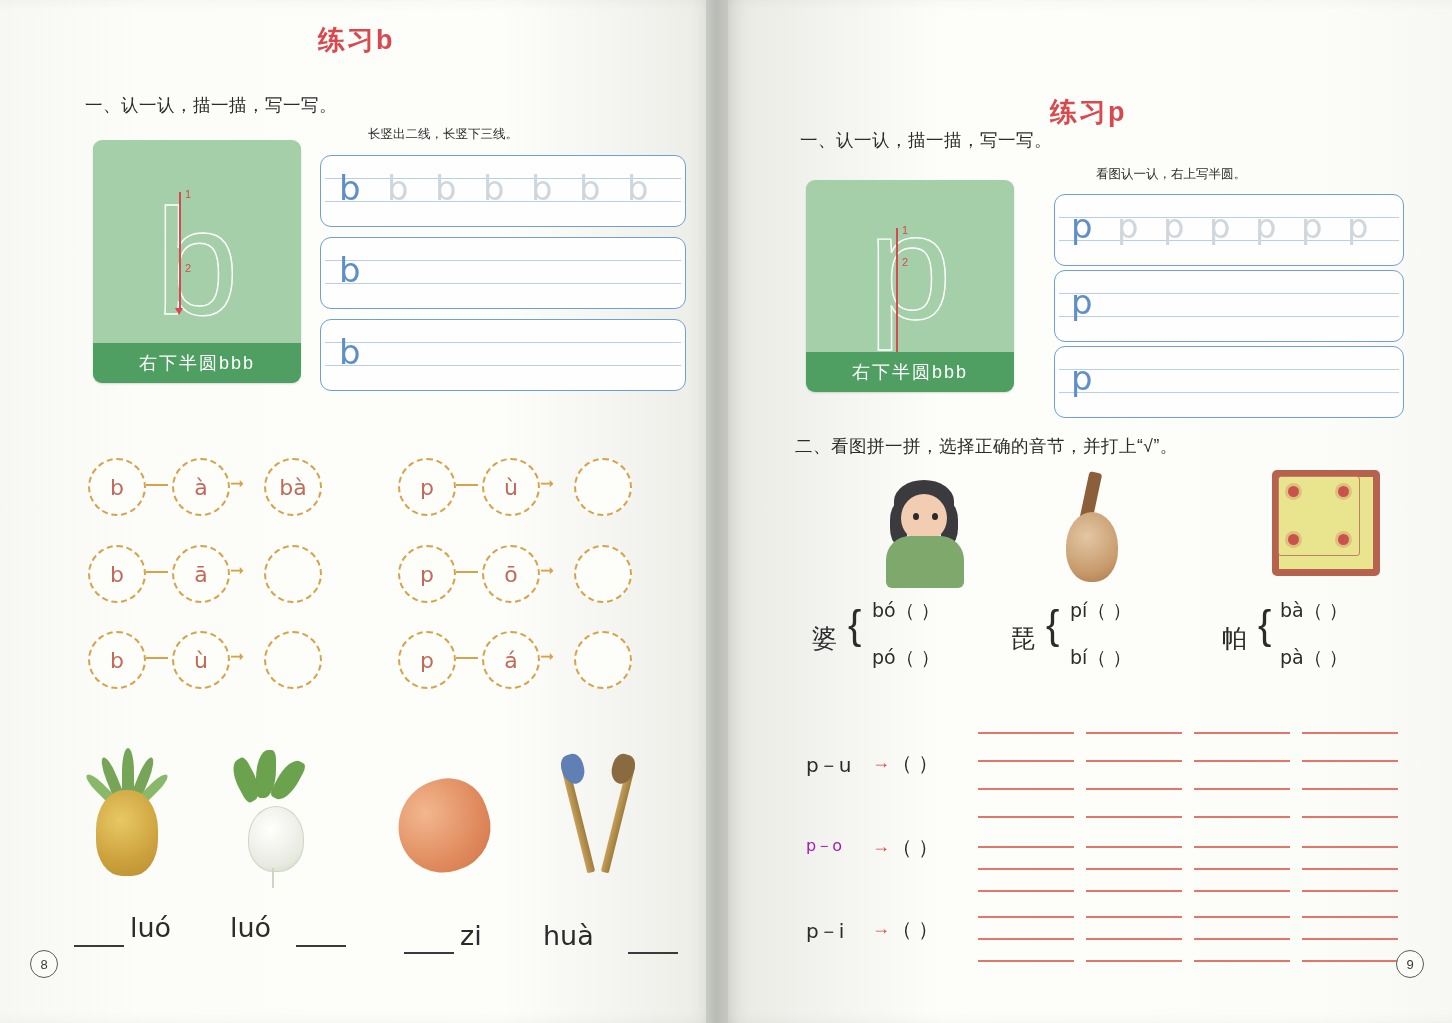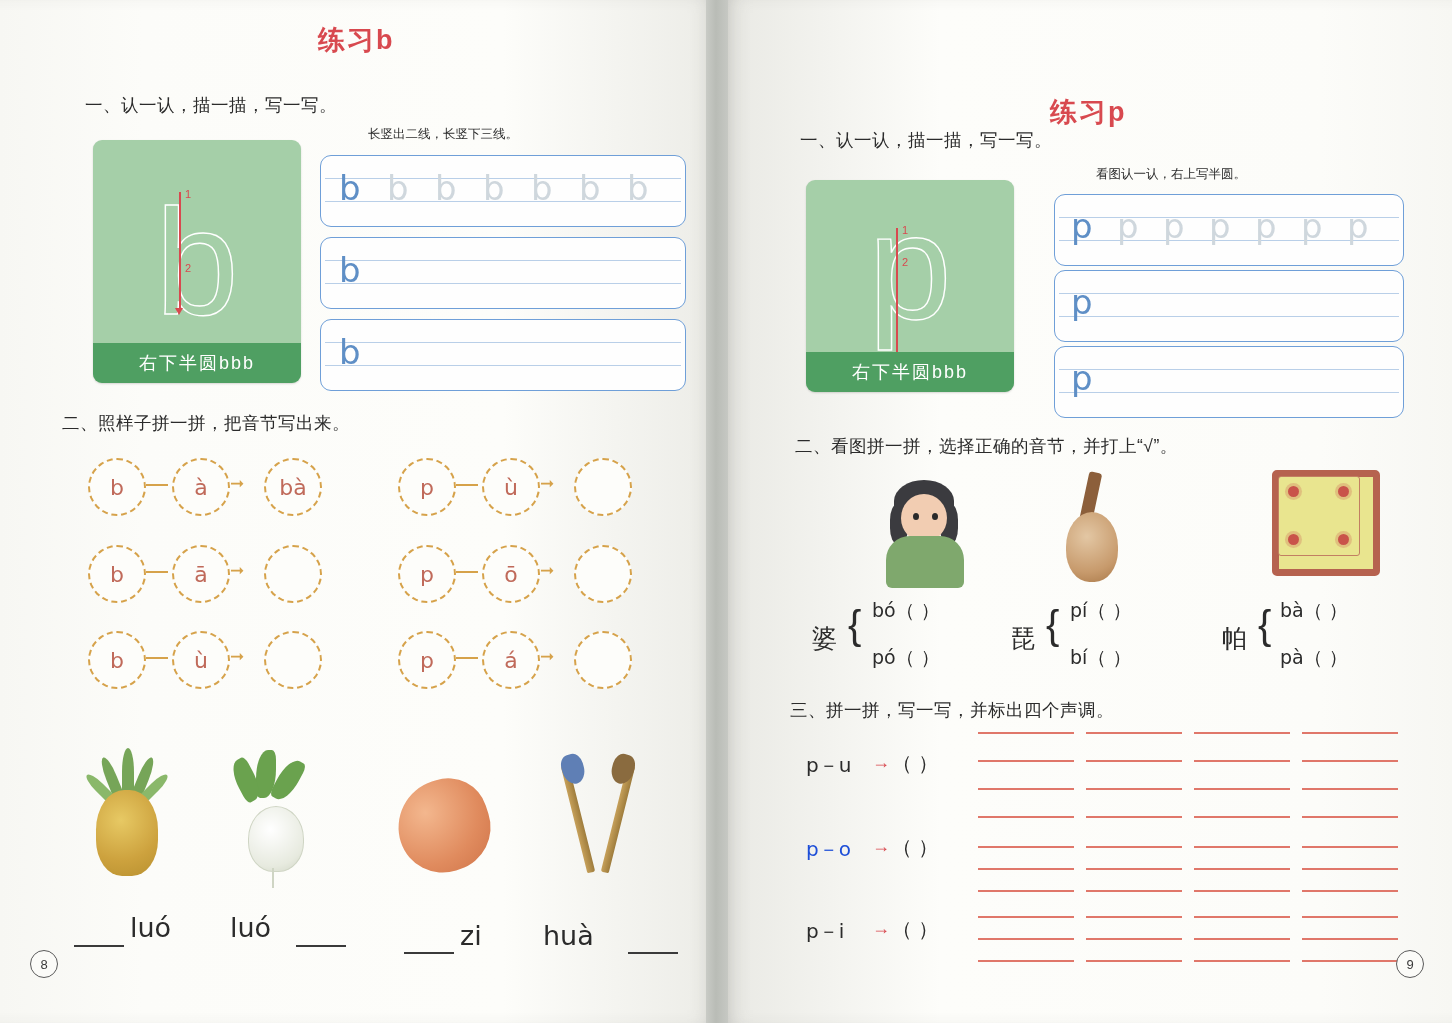--- a/index.html
+++ b/index.html
@@ -209,21 +209,20 @@
       <div class="mid" style="top:45px;"></div>
     <div class="lt" style="left:18px;top:15px;">b</div>
   </div>
 
   <div class="fourline" style="left:320px;top:319px;width:364px;height:70px;">
     <div class="mid" style="top:22px;"></div>
       <div class="mid" style="top:45px;"></div>
     <div class="lt" style="left:18px;top:15px;">b</div>
   </div>
 
-  <div class="q" style="position:absolute;left:62px;top:411px;">二、照样子拼一拼，把音节写出来。</div>
 
   <div class="gear" style="left:88px;top:458px;">b</div>
   <div class="dash" style="left:146px;top:484px;"></div>
   <div class="gear" style="left:172px;top:458px;">à</div>
   <div class="arrow-r" style="left:230px;top:473px;">➞</div>
   <div class="gear" style="left:264px;top:458px;">bà</div>
 
   <div class="gear" style="left:398px;top:458px;">p</div>
   <div class="dash" style="left:456px;top:484px;"></div>
   <div class="gear" style="left:482px;top:458px;">ù</div>
@@ -370,27 +369,26 @@
   <div class="hanzi" style="position:absolute;left:1010px;top:622px;">琵</div>
   <div class="brace" style="position:absolute;left:1046px;top:605px;">{</div>
   <div class="choice" style="position:absolute;left:1070px;top:598px;">pí（   ）</div>
   <div class="choice" style="position:absolute;left:1070px;top:645px;">bí（   ）</div>
 
   <div class="hanzi" style="position:absolute;left:1222px;top:622px;">帕</div>
   <div class="brace" style="position:absolute;left:1258px;top:605px;">{</div>
   <div class="choice" style="position:absolute;left:1280px;top:598px;">bà（   ）</div>
   <div class="choice" style="position:absolute;left:1280px;top:645px;">pà（   ）</div>
 
-  <div class="q" style="position:absolute;left:790px;top:698px;">三、拼一拼，写一写，并标出四个声调。</div>
 
   <div style="position:absolute;left:806px;top:752px;font-size:20px;color:#2b2b2b;font-family:'DejaVu Sans',sans-serif;">p－u</div>
   <div style="position:absolute;left:872px;top:752px;font-size:18px;color:#d8494f;">→</div>
   <div style="position:absolute;left:892px;top:750px;font-size:20px;color:#2b2b2b;font-family:'DejaVu Sans',sans-serif;">（        ）</div>
 
-  <div style="position:absolute;left:806px;top:836px;font-size:20px;color:#1d4ed8;font-family:'DejaVu Sans',sans-serif;">p－o</div>
+  <div style="position:absolute;left:806px;top:836px;font-size:16px;color:#a21caf;font-family:'DejaVu Sans',sans-serif;">p－o</div>
   <div style="position:absolute;left:872px;top:836px;font-size:18px;color:#d8494f;">→</div>
   <div style="position:absolute;left:892px;top:834px;font-size:20px;color:#2b2b2b;font-family:'DejaVu Sans',sans-serif;">（        ）</div>
 
   <div style="position:absolute;left:806px;top:918px;font-size:20px;color:#2b2b2b;font-family:'DejaVu Sans',sans-serif;">p－i</div>
   <div style="position:absolute;left:872px;top:918px;font-size:18px;color:#d8494f;">→</div>
   <div style="position:absolute;left:892px;top:916px;font-size:20px;color:#2b2b2b;font-family:'DejaVu Sans',sans-serif;">（        ）</div>
 
   <div class="redgrid">
 
     <div class="redline" style="left:978px;top:732px;width:96px;"></div>

